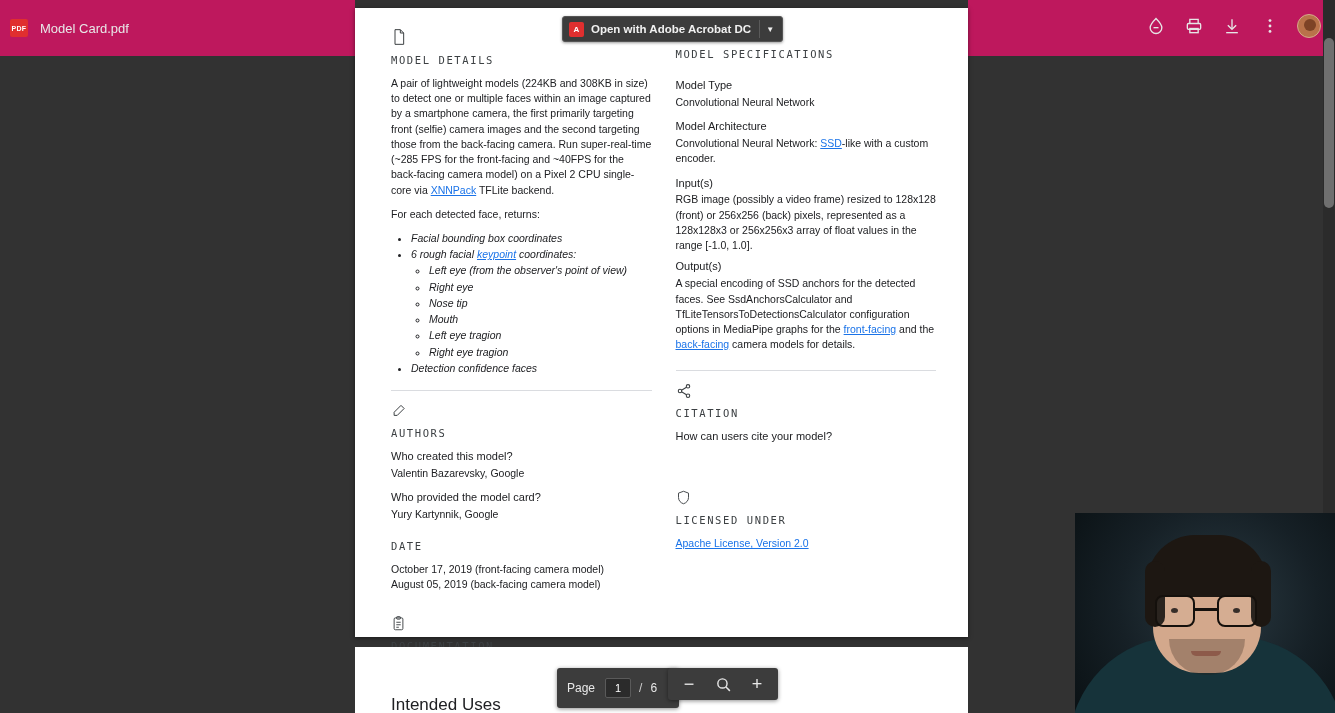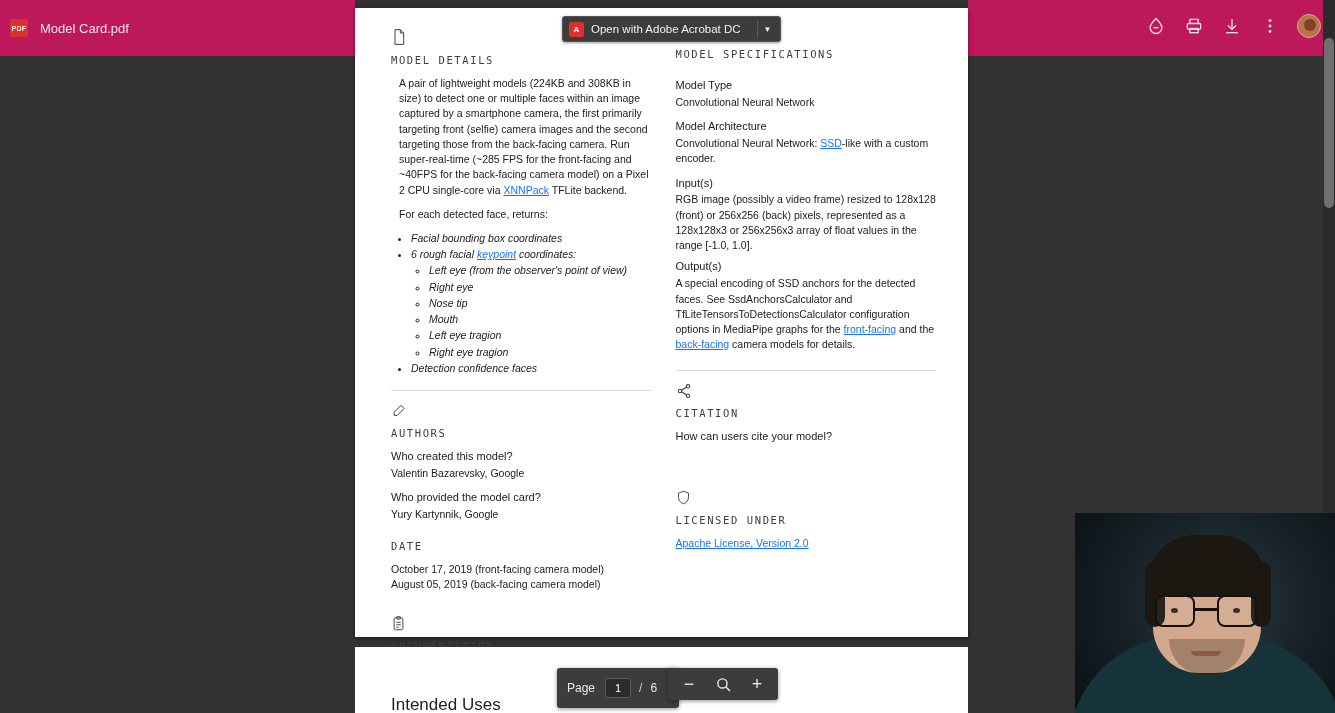--- a/index.html
+++ b/index.html
@@ -96,21 +96,21 @@
     box-shadow: 0 1px 3px rgba(0,0,0,.4);
     cursor: pointer;
   }
   .acrobat-pill .abadge {
     width: 15px; height: 15px; border-radius: 2px;
     background: #e02f2f; color: #fff;
     font-size: 8px; font-weight: bold;
     display: flex; align-items: center; justify-content: center;
     margin-right: 7px;
   }
-  .acrobat-pill .alabel { margin-right: 16px; white-space: nowrap; }
+  .acrobat-pill .alabel { margin-right: 8px; white-space: nowrap; font-weight: bold; }
   .acrobat-pill .adiv {
     width: 1px; height: 18px; background: #5a5a5a; margin-right: 6px;
   }
   .acrobat-pill .acaret { margin-right: 4px; font-size: 8px; }
 
   
   .pg-inner {
     position: absolute;
     left: 36px; top: 20px;
     width: 545px;
@@ -126,21 +126,21 @@
     letter-spacing: 1.6px;
     color: #3c4043;
     font-family: "DejaVu Sans Mono", monospace;
     margin-bottom: 10px;
   }
   .body {
     font-size: 10.5px;
     line-height: 1.45;
     color: #202124;
   }
-  .body p { margin: 0 0 9px 8px; }
+  .body p { margin: 0 0 9px 0; }
   .b { font-weight: bold; }
   .lnk { color: #1a73e8; text-decoration: underline; cursor: pointer; }
   ul.l1 { margin: 2px 0 0 0; padding-left: 20px; list-style: disc; font-style: italic; }
   ul.l2 { margin: 1px 0 1px 0; padding-left: 18px; list-style: circle; }
   ul.l1 > li, ul.l2 > li { margin-bottom: 1px; }
 
   .hr {
     border-top: 1px solid #dadce0;
     margin: 14px 0 0 0;
   }

